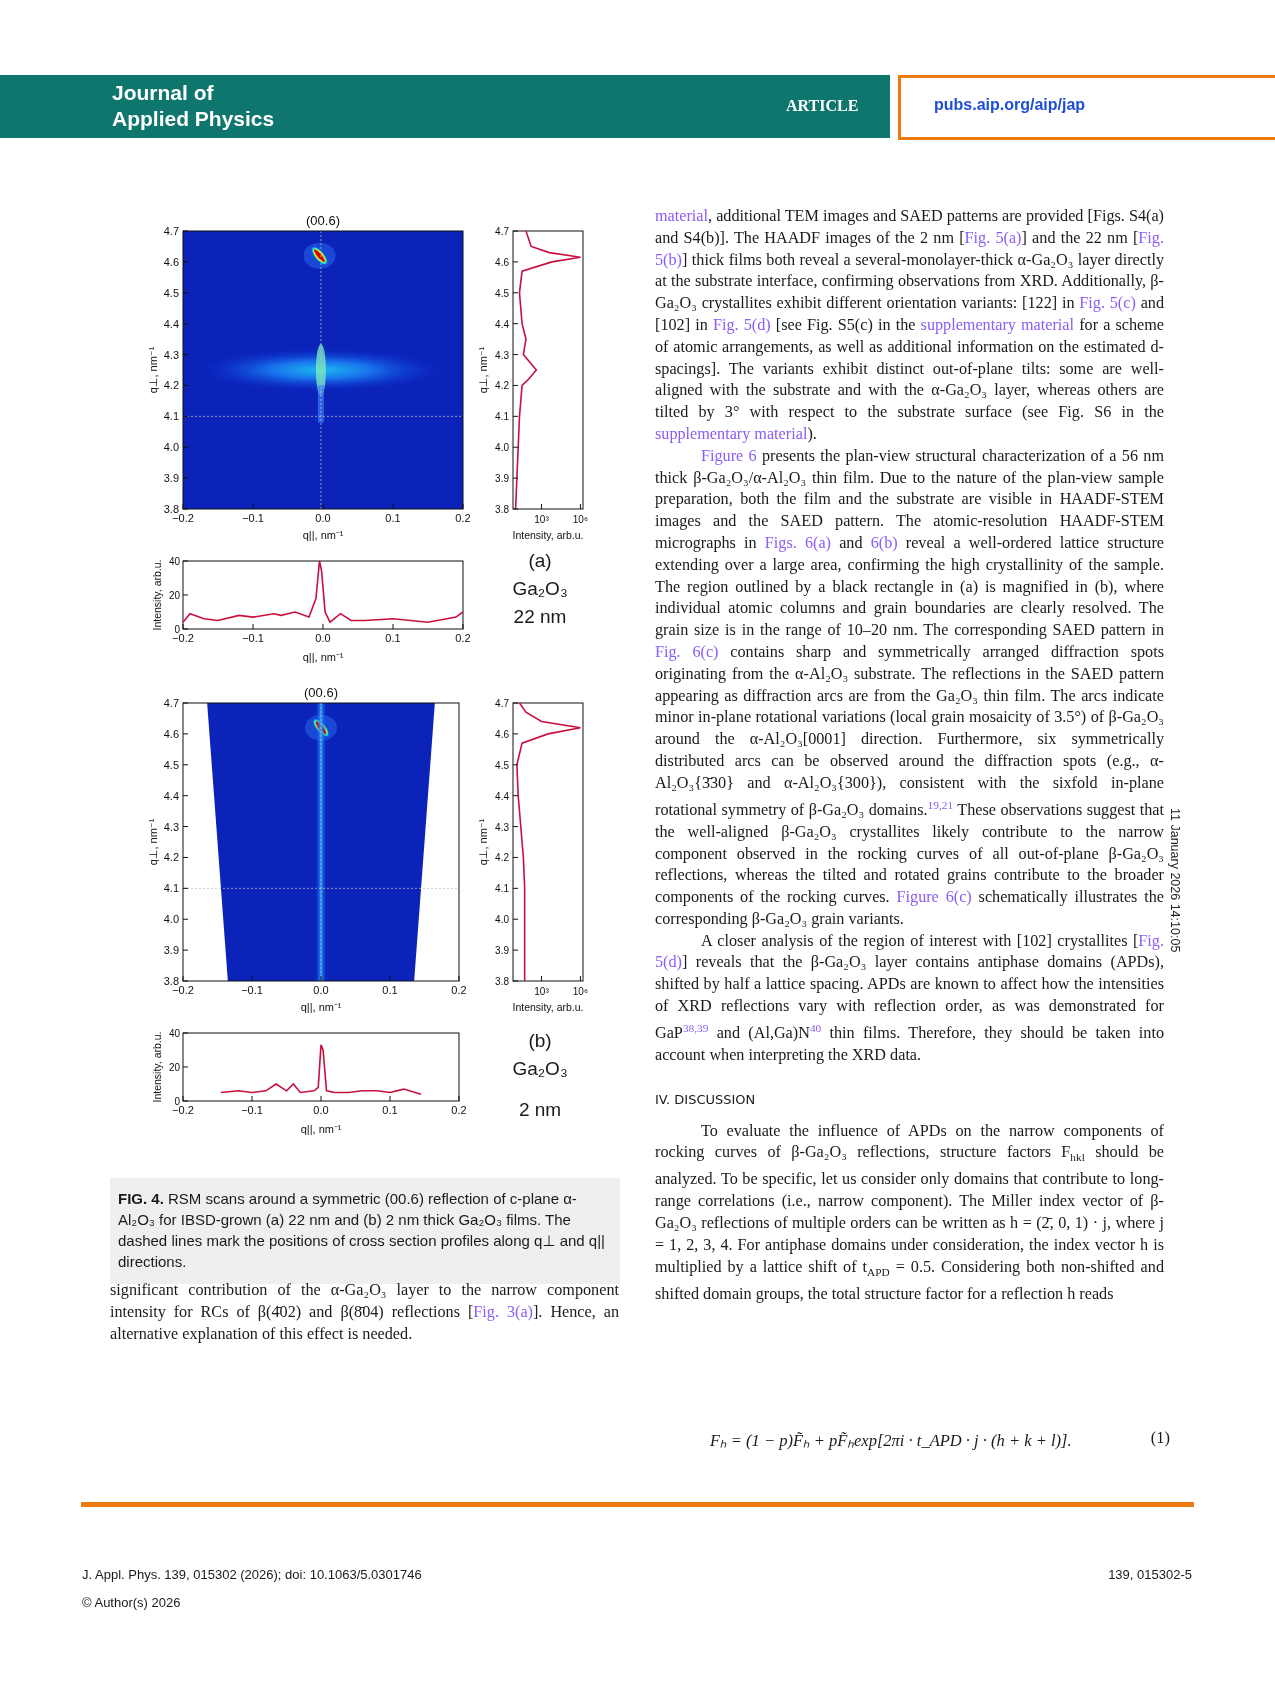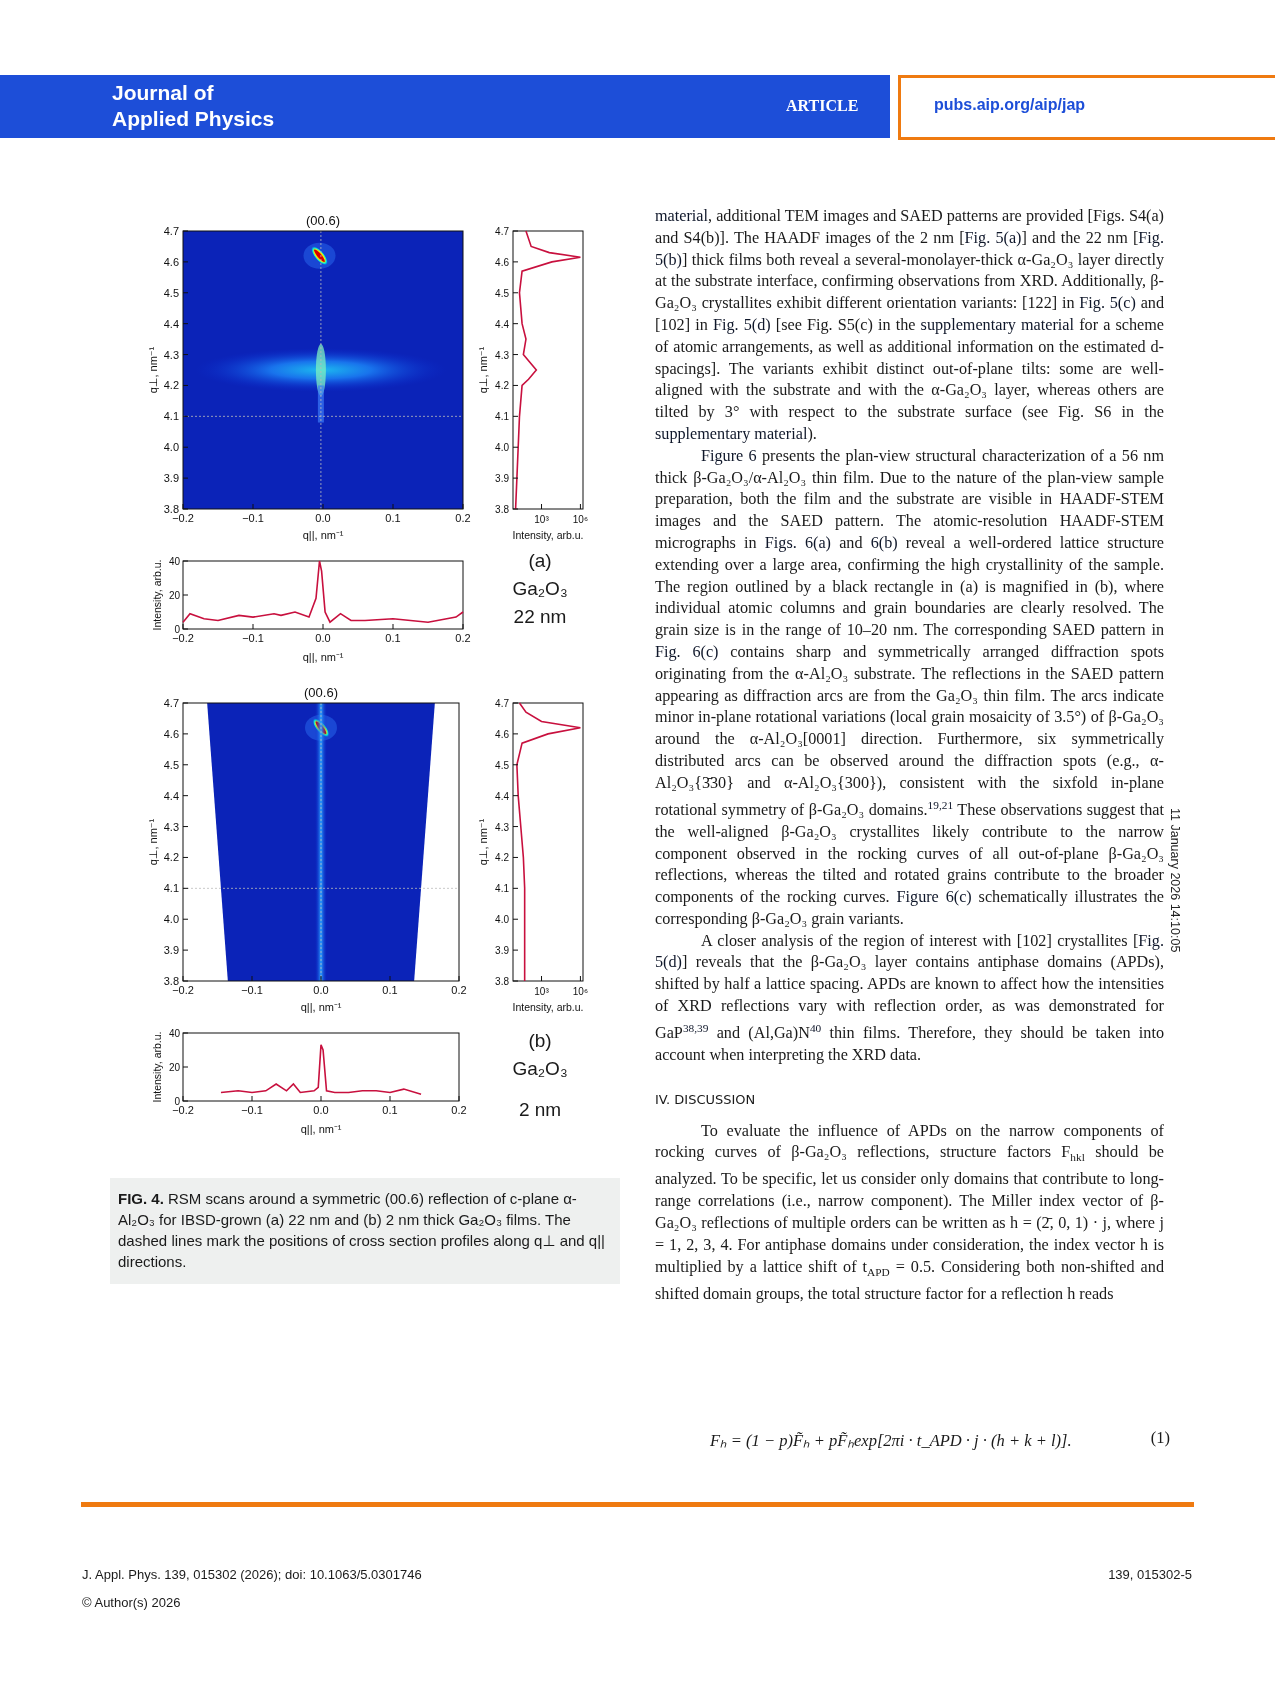--- a/index.html
+++ b/index.html
@@ -1,28 +1,28 @@
 <!DOCTYPE html>
 <html><head>
 <meta charset="utf-8">
 <style>
   html,body{margin:0;padding:0;background:#fff;}
   body{width:1275px;height:1688px;position:relative;overflow:hidden;font-family:"Liberation Serif",serif;color:#1a1a1a;}
   .header{position:absolute;left:0;top:75px;width:1275px;height:63px;}
-  .hdr-left{position:absolute;left:0;top:0;width:890px;height:63px;background:#1d4ed8;}
+  .hdr-left{position:absolute;left:0;top:0;width:890px;height:63px;background:#0f766e;}
   .journal{position:absolute;left:112px;top:5px;color:#fff;font-family:"Liberation Sans",sans-serif;font-weight:bold;font-size:21px;line-height:26px;}
   .article{position:absolute;left:786px;top:22px;color:#fff;font-family:Liberation Serif, serif;font-weight:bold;font-size:16px;}
   .hdr-right{position:absolute;left:898px;top:0;width:377px;height:59px;border:3px solid #ef7a10;border-right:none;background:#fff;}
   .url{position:absolute;left:33px;top:18px;color:#1d4ed8;font-family:"Liberation Sans",sans-serif;font-weight:bold;font-size:16px;}
   svg text{font-family:"Liberation Sans",sans-serif;}
   .caption{position:absolute;left:110px;top:1178px;width:510px;height:106px;background:#eef0ef;font-family:"Liberation Sans",sans-serif;font-size:15px;line-height:21px;padding:10px 8px;box-sizing:border-box;}
   .col{position:absolute;font-size:16.2px;line-height:21.8px;text-align:justify;}
   .col p{margin:0;}
   .indent{text-indent:46px;}
-  .lnk{color:#0f172a;}
+  .lnk{color:#8b5cf6;}
   .sec{font-family:"DejaVu Sans",sans-serif;font-size:13px;font-weight:500;margin:0;}
   .footer-bar{position:absolute;left:81px;top:1502px;width:1113px;height:5px;background:#ef7a10;}
   .foot{position:absolute;font-family:"Liberation Sans",sans-serif;font-size:13px;margin-top:23px;}
   .vert{position:absolute;left:1168px;top:808px;writing-mode:vertical-rl;font-family:"Liberation Sans",sans-serif;font-size:12.5px;color:#222;}
   .panel-label{position:absolute;font-family:"Liberation Sans",sans-serif;font-size:19px;text-align:center;width:110px;}
   sub{font-size:70%;}
   .eq{position:absolute;left:710px;top:1428px;width:460px;font-size:16.5px;}
 </style>
 </head>
 <body>
@@ -253,20 +253,21 @@
   <div>(b)</div>
   <div style="margin-top:6px">Ga₂O₃</div>
   <div style="margin-top:19px">2 nm</div>
 </div>
 
 <div class="caption">
   <b>FIG. 4.</b><span> RSM scans around a symmetric (00.6) reflection of c-plane α-Al₂O₃ for IBSD-grown (a) 22 nm and (b) 2 nm thick Ga₂O₃ films. The dashed lines mark the positions of cross section profiles along q⊥ and q|| directions.</span>
 </div>
 
 <div class="col" style="left:110px;top:1280px;width:509px;">
+  <p><span>significant contribution of the α-Ga₂O₃ layer to the narrow component intensity for RCs of β(4̄02) and β(8̄04) reflections [</span><span class="lnk">Fig. 3(a)</span><span>]. Hence, an alternative explanation of this effect is needed.</span></p>
 </div>
 
 <div class="col" style="left:655px;top:206px;width:509px;">
   <p id="rp1"><span class="lnk">material</span><span>, additional TEM images and SAED patterns are provided [Figs. S4(a) and S4(b)]. The HAADF images of the 2 nm [</span><span class="lnk">Fig. 5(a)</span><span>] and the 22 nm [</span><span class="lnk">Fig. 5(b)</span><span>] thick films both reveal a several-monolayer-thick α-Ga₂O₃ layer directly at the substrate interface, confirming observations from XRD. Additionally, β-Ga₂O₃ crystallites exhibit different orientation variants: [122] in </span><span class="lnk">Fig. 5(c)</span><span> and [102] in </span><span class="lnk">Fig. 5(d)</span><span> [see Fig. S5(c) in the </span><span class="lnk">supplementary material</span><span> for a scheme of atomic arrangements, as well as additional information on the estimated d-spacings]. The variants exhibit distinct out-of-plane tilts: some are well-aligned with the substrate and with the α-Ga₂O₃ layer, whereas others are tilted by 3° with respect to the substrate surface (see Fig. S6 in the </span><span class="lnk">supplementary material</span><span>).</span></p>
   <p id="rp2" class="indent"><span class="lnk">Figure 6</span><span> presents the plan-view structural characterization of a 56 nm thick β-Ga₂O₃/α-Al₂O₃ thin film. Due to the nature of the plan-view sample preparation, both the film and the substrate are visible in HAADF-STEM images and the SAED pattern. The atomic-resolution HAADF-STEM micrographs in </span><span class="lnk">Figs. 6(a)</span><span> and </span><span class="lnk">6(b)</span><span> reveal a well-ordered lattice structure extending over a large area, confirming the high crystallinity of the sample. The region outlined by a black rectangle in (a) is magnified in (b), where individual atomic columns and grain boundaries are clearly resolved. The grain size is in the range of 10–20 nm. The corresponding SAED pattern in </span><span class="lnk">Fig. 6(c)</span><span> contains sharp and symmetrically arranged diffraction spots originating from the α-Al₂O₃ substrate. The reflections in the SAED pattern appearing as diffraction arcs are from the Ga₂O₃ thin film. The arcs indicate minor in-plane rotational variations (local grain mosaicity of 3.5°) of β-Ga₂O₃ around the α-Al₂O₃[0001] direction. Furthermore, six symmetrically distributed arcs can be observed around the diffraction spots (e.g., α-Al₂O₃{3̄30} and α-Al₂O₃{300}), consistent with the sixfold in-plane rotational symmetry of β-Ga₂O₃ domains.</span><sup class="lnk" style="font-size: 70%;">19,21</sup><span> These observations suggest that the well-aligned β-Ga₂O₃ crystallites likely contribute to the narrow component observed in the rocking curves of all out-of-plane β-Ga₂O₃ reflections, whereas the tilted and rotated grains contribute to the broader components of the rocking curves. </span><span class="lnk">Figure 6(c)</span><span> schematically illustrates the corresponding β-Ga₂O₃ grain variants.</span></p>
   <p id="rp3" class="indent"><span>A closer analysis of the region of interest with [102] crystallites [</span><span class="lnk">Fig. 5(d)</span><span>] reveals that the β-Ga₂O₃ layer contains antiphase domains (APDs), shifted by half a lattice spacing. APDs are known to affect how the intensities of XRD reflections vary with reflection order, as was demonstrated for GaP</span><sup class="lnk" style="font-size: 70%;">38,39</sup><span> and (Al,Ga)N</span><sup class="lnk" style="font-size: 70%;">40</sup><span> thin films. Therefore, they should be taken into account when interpreting the XRD data.</span></p>
   <p class="sec" style="margin-top:22px;margin-bottom:10px;">IV. DISCUSSION</p>
   <p id="rp4" class="indent"><span>To evaluate the influence of APDs on the narrow components of rocking curves of β-Ga₂O₃ reflections, structure factors F</span><sub>hkl</sub><span> should be analyzed. To be specific, let us consider only domains that contribute to long-range correlations (i.e., narrow component). The Miller index vector of β-Ga₂O₃ reflections of multiple orders can be written as h = (2̄, 0, 1) · j, where j = 1, 2, 3, 4. For antiphase domains under consideration, the index vector h is multiplied by a lattice shift of t</span><sub>APD</sub><span> = 0.5. Considering both non-shifted and shifted domain groups, the total structure factor for a reflection h reads</span></p>
 </div>
 <div class="eq">

